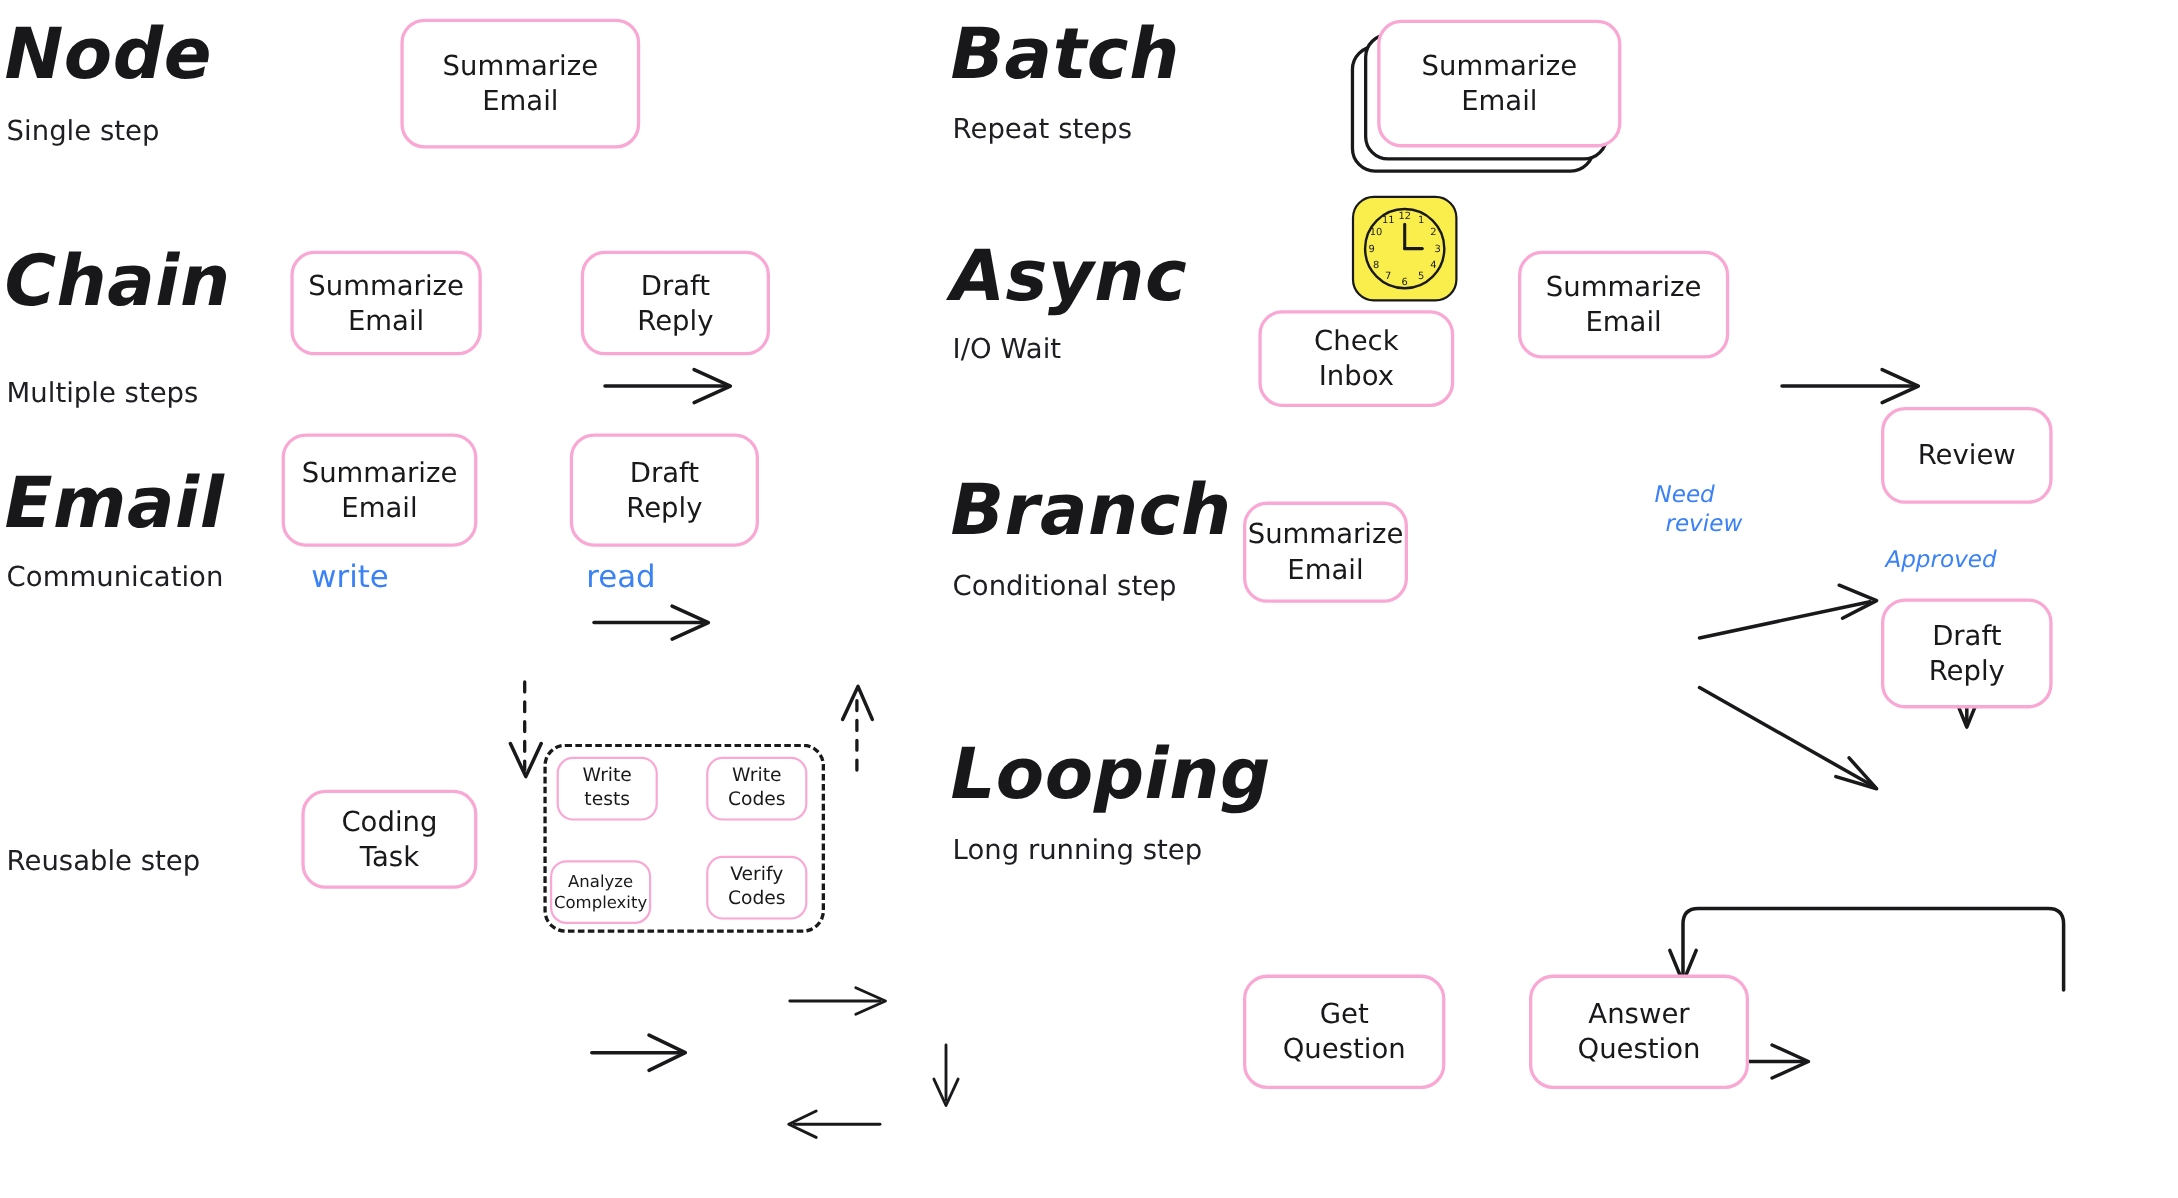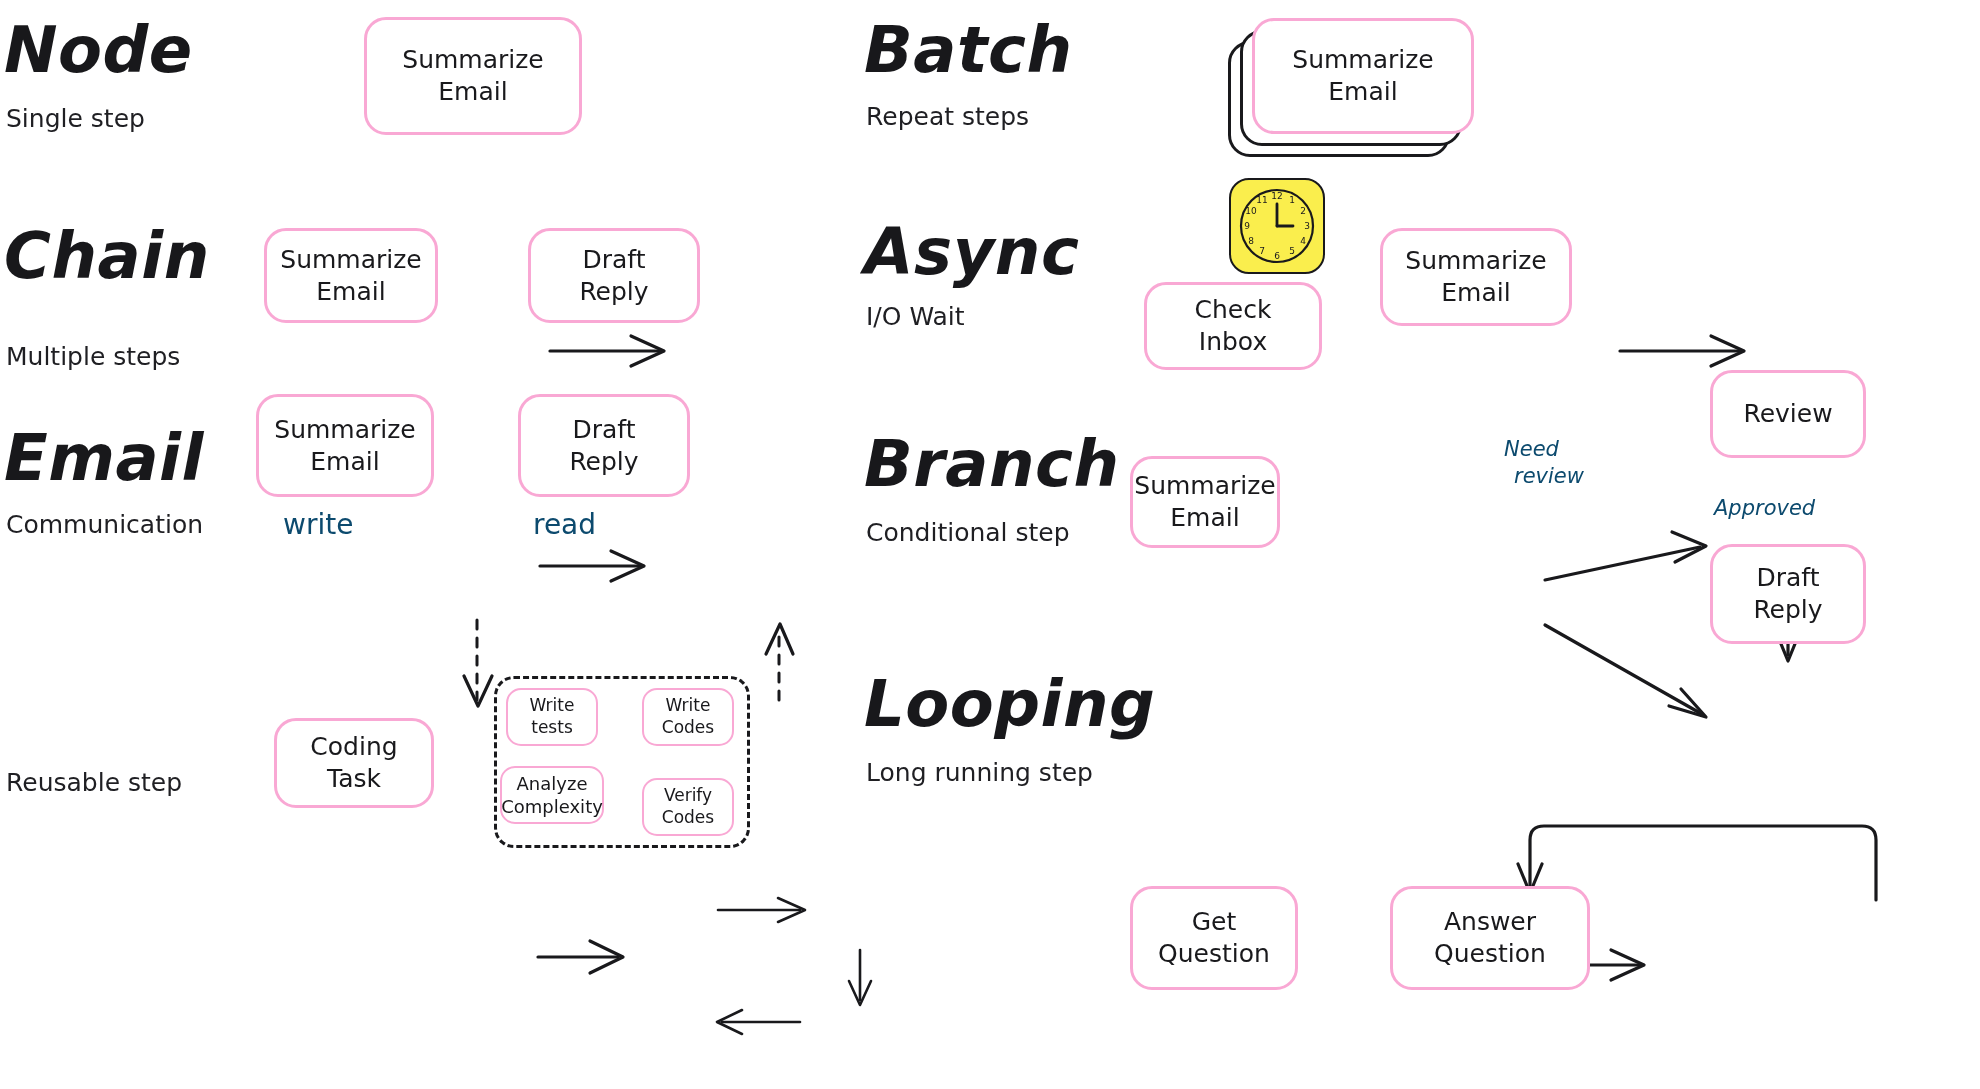--- a/index.html
+++ b/index.html
@@ -43,21 +43,21 @@
   .dashbox{
     position:absolute;box-sizing:border-box;
     border:3px dashed #19191c;border-radius:14px;background:transparent;
     display:flex;align-items:center;justify-content:center;
     font-size:26px;color:#19191c;z-index:2;
   }
   .dashbox.group{border-radius:20px;}
 
   
   .edge-label{
-    position:absolute;font-size:21px;color:#0c4a6e;white-space:nowrap;
+    position:absolute;font-size:21px;color:#3b82f6;white-space:nowrap;
     font-family:"DejaVu Sans","Liberation Sans",sans-serif;z-index:4;
   }
   .edge-label.italic{font-style:italic;}
   .edge-label.big{font-size:28px;}
 
   
   svg.wires{position:absolute;left:0;top:0;width:1980px;height:1089px;z-index:1;pointer-events:none;}
   svg.wires .ln{stroke:#19191c;stroke-width:3.2;fill:none;stroke-linecap:round;stroke-linejoin:round;}
   svg.wires .ln.thin{stroke-width:2.6;}
   svg.wires .ln.dash{stroke-dasharray:9 9;stroke-width:3;}
@@ -169,21 +169,21 @@
     <span>tests</span>
   </div>
   <div class="node tiny" style="left:642px;top:688px;width:92px;height:58px;">
     <span>Write</span>
     <span>Codes</span>
   </div>
   <div class="node tiny" style="left:642px;top:778px;width:92px;height:58px;">
     <span>Verify</span>
     <span>Codes</span>
   </div>
-  <div class="node tiny" style="left:500px;top:766px;width:104px;height:58px;font-size:18px;">
+  <div class="node tiny" style="left:500px;top:782px;width:92px;height:58px;font-size:15px;">
     <span>Analyze</span>
     <span>Complexity</span>
   </div>
 
   <div class="abs pat-title" style="left:864px;top:18px;">Batch</div>
   <div class="abs pat-sub" style="left:866px;top:104px;">Repeat steps</div>
   <div class="stack-layer" style="left:1228px;top:41px;width:222px;height:116px;"></div>
   <div class="stack-layer" style="left:1240px;top:30px;width:222px;height:116px;"></div>
   <div class="node" style="left:1252px;top:18px;width:222px;height:116px;">
     <span>Summarize</span>
@@ -234,21 +234,21 @@
   <div class="node" style="left:1710px;top:544px;width:156px;height:100px;">
     <span>Draft</span>
     <span>Reply</span>
   </div>
   <div class="abs edge-label italic" style="left:1504px;top:437px;">Need</div>
   <div class="abs edge-label italic" style="left:1514px;top:464px;">review</div>
   <div class="abs edge-label italic" style="left:1714px;top:496px;">Approved</div>
 
   <div class="abs pat-title" style="left:864px;top:672px;">Looping</div>
   <div class="abs pat-sub" style="left:866px;top:760px;">Long running step</div>
-  <div class="node" style="left:1130px;top:886px;width:168px;height:104px;">
+  <div class="node" style="left:1130px;top:886px;width:184px;height:104px;">
     <span>Get</span>
     <span>Question</span>
   </div>
   <div class="node" style="left:1394px;top:886px;width:196px;height:104px;left:1390px;width:200px;">
     <span>Answer</span>
     <span>Question</span>
   </div>
 
 </div>
 

